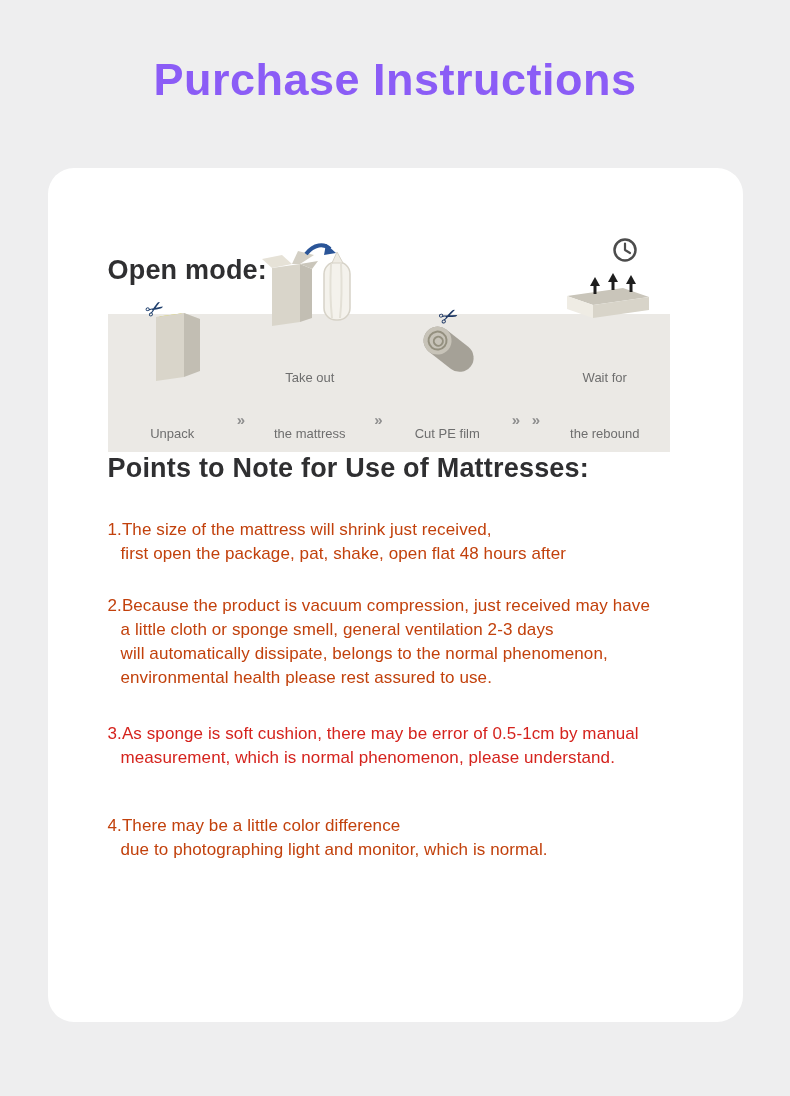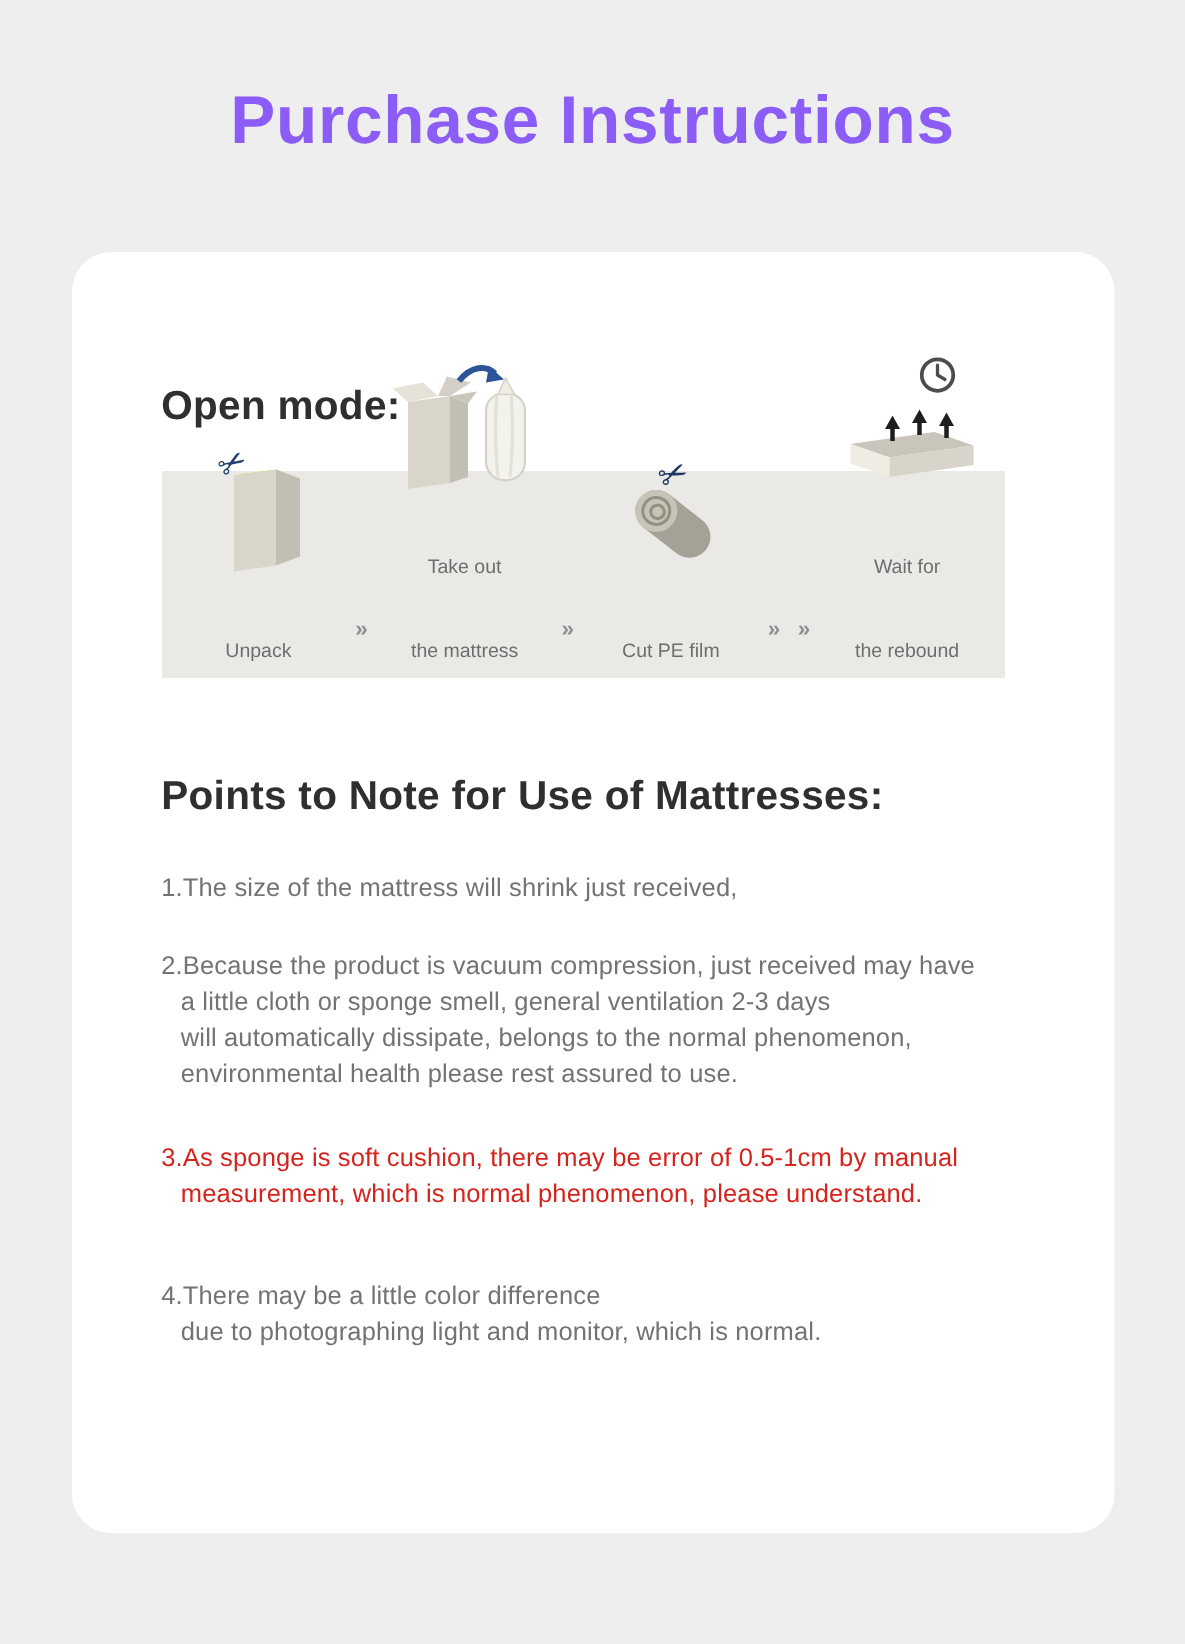--- a/index.html
+++ b/index.html
@@ -68,23 +68,23 @@
     width: 20px;
     display: flex;
     align-items: flex-end;
     justify-content: center;
     padding-bottom: 14px;
     font-size: 15px;
     font-weight: 700;
     color: #8f8f8f;
   }
   
-  .notes-heading { margin-top: 62px; }
+  .notes-heading { }
   .notes-list { margin-top: 34px; }
-  .note { font-size: 17px; line-height: 24px; color: #737373; letter-spacing: 0.1px; }
+  .note { font-size: 17px; line-height: 24px; color: #c2410c; letter-spacing: 0.1px; }
   .note + .note { margin-top: 28px; }
   .note.red { color: #d5231d; margin-top: 32px; }
   .note.red + .note { margin-top: 44px; }
   .note-line.cont { padding-left: 13px; }
   svg { display: block; }
 </style>
 </head>
 <body>
 
 <h1 class="page-title">Purchase Instructions</h1>
@@ -174,20 +174,21 @@
     </div>
 
   </div>
 
   <h2 class="section-heading notes-heading">Points to Note for Use of Mattresses:</h2>
 
   <div class="notes-list">
 
     <div class="note">
       <p class="note-line">1.The size of the mattress will shrink just received,</p>
+      <p class="note-line cont">first open the package, pat, shake, open flat 48 hours after</p>
     </div>
 
     <div class="note">
       <p class="note-line">2.Because the product is vacuum compression, just received may have</p>
       <p class="note-line cont">a little cloth or sponge smell, general ventilation 2-3 days</p>
       <p class="note-line cont">will automatically dissipate, belongs to the normal phenomenon,</p>
       <p class="note-line cont">environmental health please rest assured to use.</p>
     </div>
 
     <div class="note red">

